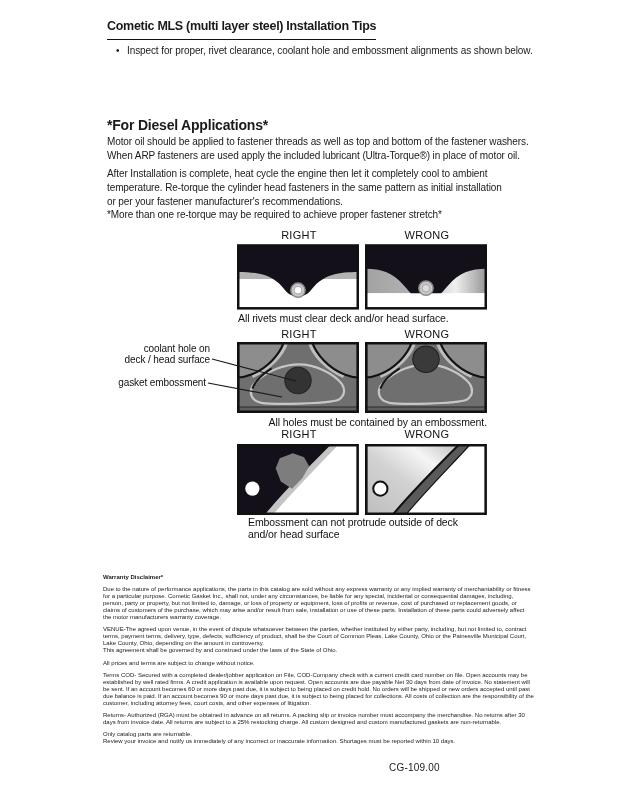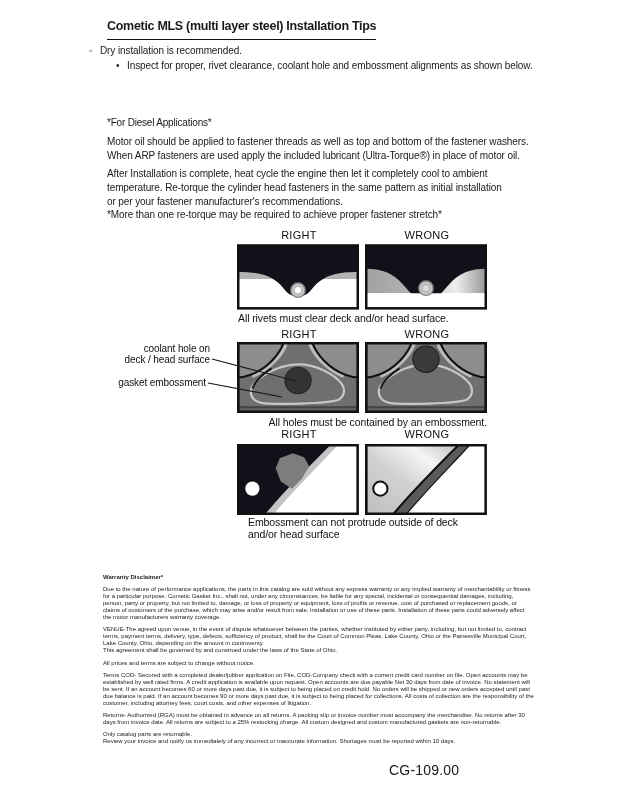--- a/index.html
+++ b/index.html
@@ -15,49 +15,48 @@
   .doc-title .underline{border-bottom:1.6px solid #111;padding-bottom:6px;display:inline-block;}
 
   
   .tips{left:89px;top:44px;font-size:10px;letter-spacing:-0.1px;line-height:14.5px;width:470px;}
   .bullet{position:relative;padding-left:11px;}
   .bullet::before{content:"\25E6";position:absolute;left:0;top:0;}
   .subbullet{position:relative;padding-left:38px;}
   .subbullet::before{content:"\2022";position:absolute;left:27px;top:0;}
 
   
-  .diesel-heading{left:107px;top:117px;font-size:10px;font-weight:normal;letter-spacing:-0.2px;}
+  .diesel-heading{left:107px;top:117px;font-size:14px;font-weight:bold;letter-spacing:-0.2px;}
   .para{left:107px;width:455px;font-size:10px;line-height:14px;letter-spacing:-0.1px;white-space:pre-line;}
   .para1{top:135px;}
   .para2{top:167px;}
   .para3{top:208px;}
 
   
   .dlabel{width:124px;text-align:center;font-size:11px;letter-spacing:0.3px;color:#111;}
   .panel{display:block;}
   .caption{font-size:10.5px;letter-spacing:-0.1px;color:#111;}
   .caption-pre{white-space:pre-line;line-height:11.5px;}
   .side-label{font-size:10px;letter-spacing:-0.1px;text-align:right;line-height:11px;color:#111;white-space:pre-line;}
 
   
   .legal{left:103px;top:574px;width:431px;font-size:6px;line-height:6.9px;color:#222;}
   .legal p{margin:0 0 5.5px 0;white-space:pre-line;}
   .legal .legal-heading{font-weight:bold;margin-bottom:5.5px;}
 
-  .doc-code{left:389px;top:762px;font-size:14px;letter-spacing:0.2px;color:#1a1a1a;}
+  .doc-code{left:389px;top:762px;font-size:10px;letter-spacing:0.2px;color:#1a1a1a;}
 </style>
 </head>
 <body>
 
 <div class="abs doc-title">
   <span class="underline">Cometic MLS (multi layer steel) Installation Tips</span>
 </div>
 
 <div class="abs tips">
-  <div class="bullet">Dry installation is recommended.</div>
   <div class="subbullet">Inspect for proper, rivet clearance, coolant hole and embossment alignments as shown below.</div>
 </div>
 
 <div class="abs diesel-heading">*For Diesel Applications*</div>
 <div class="abs para para1">Motor oil should be applied to fastener threads as well as top and bottom of the fastener washers.
 When ARP fasteners are used apply the included lubricant (Ultra-Torque®) in place of motor oil.</div>
 <div class="abs para para2">After Installation is complete, heat cycle the engine then let it completely cool to ambient
 temperature. Re-torque the cylinder head fasteners in the same pattern as initial installation
 or per your fastener manufacturer's recommendations.</div>
 <div class="abs para para3">*More than one re-torque may be required to achieve proper fastener stretch*</div>

